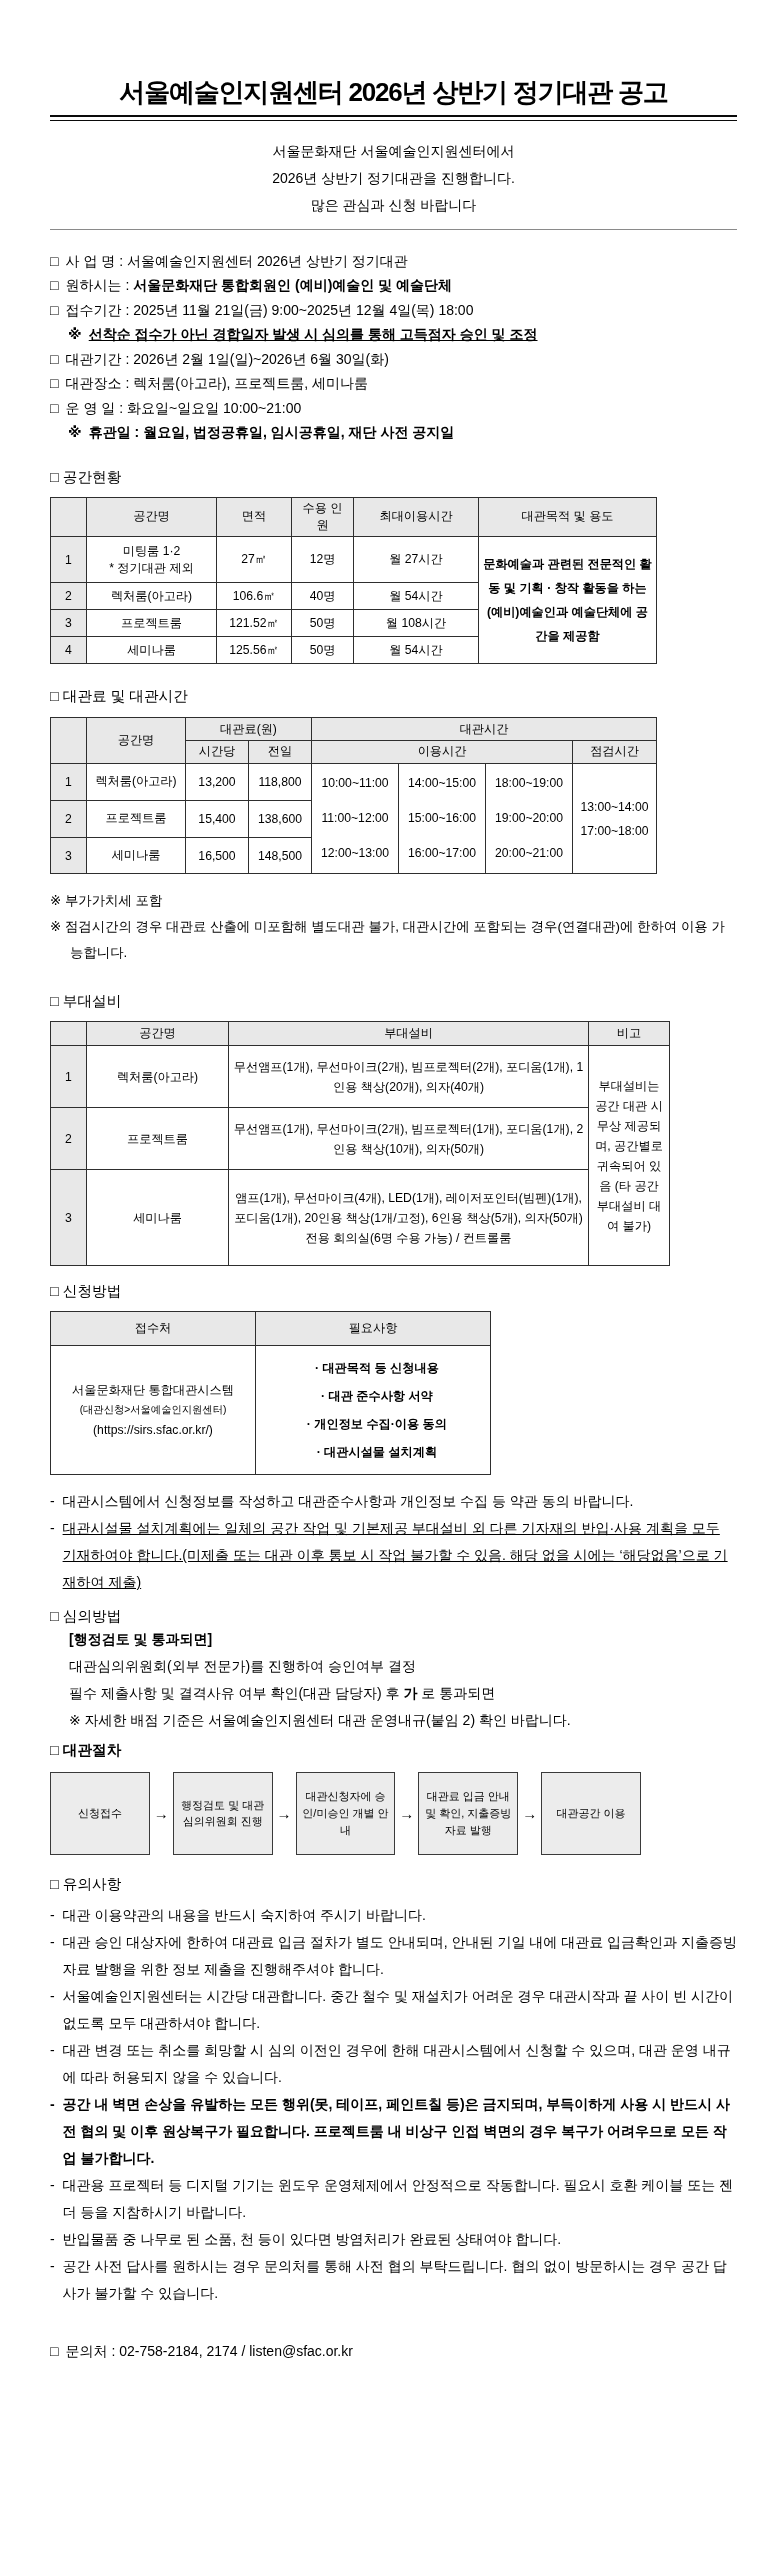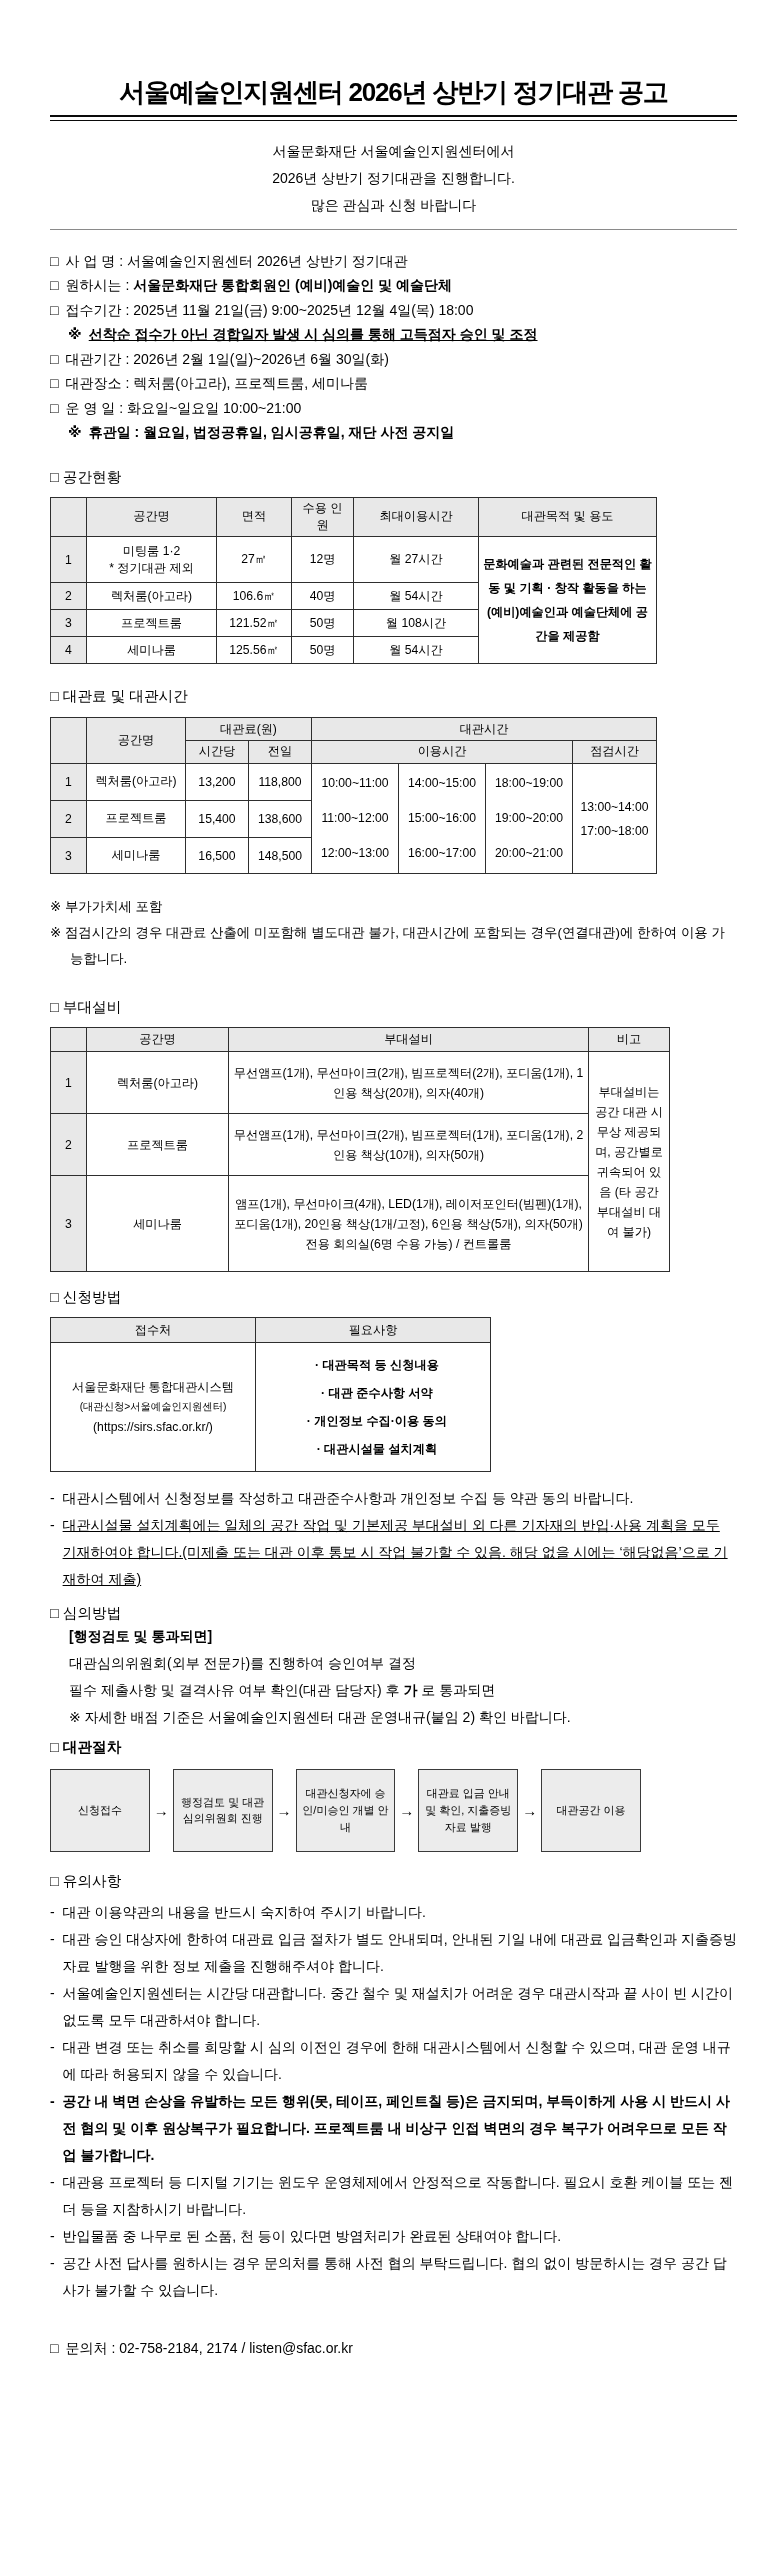--- a/index.html
+++ b/index.html
@@ -32,21 +32,21 @@
   .small-note{font-size:10.3px;}
   
   .t-space{width:605px;margin-top:9.5px;}
   .t-space .purpose{font-weight:bold;line-height:24px;font-size:12.2px;}
   
   .t-fee{width:605px;margin-top:10.3px;}
   .t-fee td.use{border-left:0.8px dotted #555;}
   .t-fee td.use-first{border-left:0.8px solid #2e2e2e;}
   .t-fee .time-line{line-height:35px;}
   .t-fee .inspect-line{line-height:24px;}
-  .fee-notes{margin-top:20px;font-size:13.4px;line-height:26px;}
+  .fee-notes{margin-top:14px;font-size:13.4px;line-height:26px;}
   .fee-note-wrap{padding-left:20px;text-indent:-20px;}
   
   .t-fac{width:618px;margin-top:9.5px;}
   .t-fac td{line-height:20px;}
   .t-fac .remark{line-height:20px;}
   
   .t-apply{width:440px;margin-top:9.5px;}
   .t-apply .where{line-height:20px;padding:11px 14px;}
   .t-apply .reqs{text-align:center;padding:8px 3.2px 8px 11px;font-weight:bold;line-height:28px;}
   
@@ -258,21 +258,21 @@
   </tbody>
     </table>
 
   <div class="sec-heading mt44">□ 신청방법</div>
   <table class="doc-table t-apply">
     <colgroup>
         <col style="width:205px">
         <col style="width:235px">
       </colgroup>
     <tbody>
-        <tr style="height:25px;margin-left:7px;">
+        <tr style="height:34px;margin-left:7px;">
       <th>접수처</th>
       <th>필요사항</th>
     </tr>
     <tr style="height:101px;">
       <td class="where">
         <div>서울문화재단 통합대관시스템</div>
         <div class="small-note">(대관신청&gt;서울예술인지원센터)</div>
         <div>(https://sirs.sfac.or.kr/)</div>
       </td>
       <td class="reqs">

